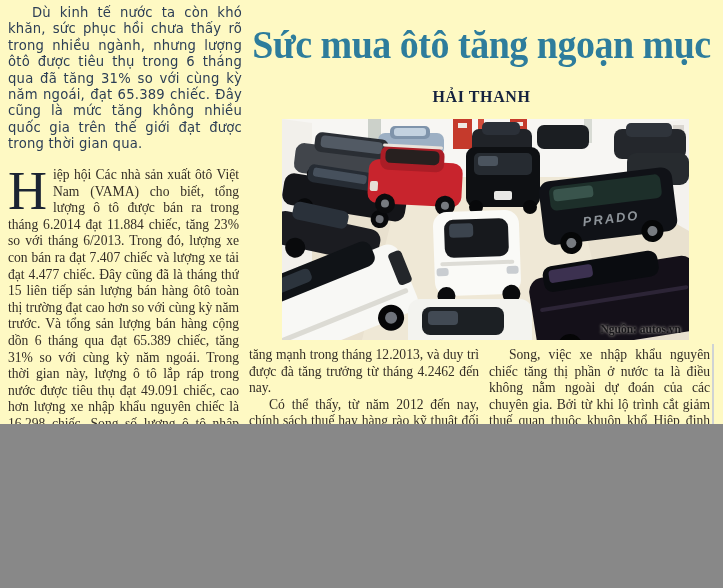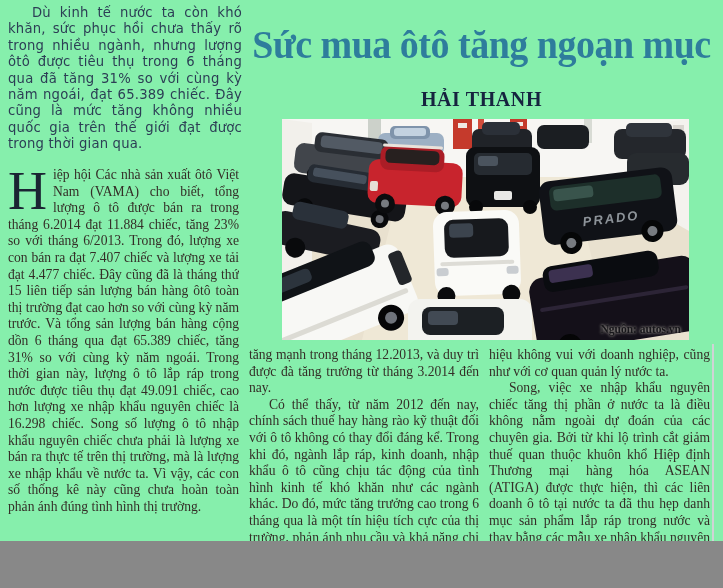--- a/index.html
+++ b/index.html
@@ -1,28 +1,28 @@
 <!DOCTYPE html>
 <html><head>
 <meta charset="utf-8">
 <style>
   html,body{margin:0;padding:0;background:#888;}
-  #page{position:relative;width:723px;height:541px;background:#86efac;overflow:hidden;
+  #page{position:relative;width:723px;height:424px;background:#fef9c3;overflow:hidden;
         font-family:"Liberation Serif",serif;}
   
   .intro{position:absolute;left:8px;top:5px;width:234px;height:158px;overflow:hidden;
          font-family:"DejaVu Sans",sans-serif;font-size:13.2px;line-height:16.4px;
          letter-spacing:.2px;color:#2c3e55;text-align:justify;text-indent:24px;}
   
   .headline{position:absolute;left:248px;top:2px;width:467px;height:78px;
             display:flex;align-items:center;justify-content:center;text-align:center;
             font-size:38px;font-weight:bold;letter-spacing:-.5px;color:#2e7d9c;
             transform:scaleY(1.08);transform-origin:top;}
   .author{position:absolute;left:248px;top:88px;width:467px;text-align:center;
-          font-size:20px;font-weight:bold;letter-spacing:.6px;color:#16233f;}
+          font-size:16px;font-weight:bold;letter-spacing:.6px;color:#16233f;}
   
   .photo{position:absolute;left:282px;top:119px;width:407px;height:221px;overflow:hidden;
          background:#e9e1cf;}
   .photo svg{display:block;}
   .caption{position:absolute;right:8px;bottom:5px;font-size:11.5px;
            font-weight:bold;color:#17161a;text-shadow:0 0 3px rgba(240,235,220,.9);}
   
   .col{position:absolute;font-size:13.6px;line-height:16.6px;color:#342e27;
        text-align:justify;overflow:hidden;}
   .col p{margin:0;}
@@ -184,26 +184,25 @@
       </g>
     </svg>
     <div class="caption">Nguồn: autos.vn</div>
   </div>
 
   <div class="col" id="col1">
     <p><span class="dropcap">H</span><span>iệp hội Các nhà sản xuất ôtô Việt Nam (VAMA) cho biết, tổng lượng ô tô được bán ra trong tháng 6.2014 đạt 11.884 chiếc, tăng 23% so với tháng 6/2013. Trong đó, lượng xe con bán ra đạt 7.407 chiếc và lượng xe tải đạt 4.477 chiếc. Đây cũng đã là tháng thứ 15 liên tiếp sản lượng bán hàng ôtô toàn thị trường đạt cao hơn so với cùng kỳ năm trước. Và tổng sản lượng bán hàng cộng dồn 6 tháng qua đạt 65.389 chiếc, tăng 31% so với cùng kỳ năm ngoái. Trong thời gian này, lượng ô tô lắp ráp trong nước được tiêu thụ đạt 49.091 chiếc, cao hơn lượng xe nhập khẩu nguyên chiếc là 16.298 chiếc. Song số lượng ô tô nhập khẩu nguyên chiếc chưa phải là lượng xe bán ra thực tế trên thị trường, mà là lượng xe nhập khẩu về nước ta. Vì vậy, các con số thống kê này cũng chưa hoàn toàn phản ánh đúng tình hình thị trường.</span></p>
   </div>
 
   <div class="col" id="col2">
-    <p>tăng mạnh trong tháng 12.2013, và duy trì được đà tăng trưởng từ tháng 3.2014 đến nay.</p>
+    <p>tăng mạnh trong tháng 12.2013, và duy trì được đà tăng trưởng từ tháng 4.2462 đến nay.</p>
     <p class="indent">Có thể thấy, từ năm 2012 đến nay, chính sách thuế hay hàng rào kỹ thuật đối với ô tô không có thay đổi đáng kể. Trong khi đó, ngành lắp ráp, kinh doanh, nhập khẩu ô tô cũng chịu tác động của tình hình kinh tế khó khăn như các ngành khác. Do đó, mức tăng trưởng cao trong 6 tháng qua là một tín hiệu tích cực của thị trường, phản ánh nhu cầu và khả năng chi trả của người tiêu dùng đã tốt hơn thời gian trước.</p>
   </div>
 
   <div class="col" id="col3">
-    <p>hiệu không vui với doanh nghiệp, cũng như với cơ quan quản lý nước ta.</p>
     <p class="indent">Song, việc xe nhập khẩu nguyên chiếc tăng thị phần ở nước ta là điều không nằm ngoài dự đoán của các chuyên gia. Bởi từ khi lộ trình cắt giảm thuế quan thuộc khuôn khổ Hiệp định Thương mại hàng hóa ASEAN (ATIGA) được thực hiện, thì các liên doanh ô tô tại nước ta đã thu hẹp danh mục sản phẩm lắp ráp trong nước và thay bằng các mẫu xe nhập khẩu nguyên chiếc từ Thái Lan, Indonesia. Trên thị trường hiện có 10 mẫu xe đang được các nhà phân phối tại</p>
   </div>
 
   <div class="col-rule"></div>
   <div class="bar-dark"></div>
   <div class="bar-light"></div>
 
 </div>
 
 </body></html>

